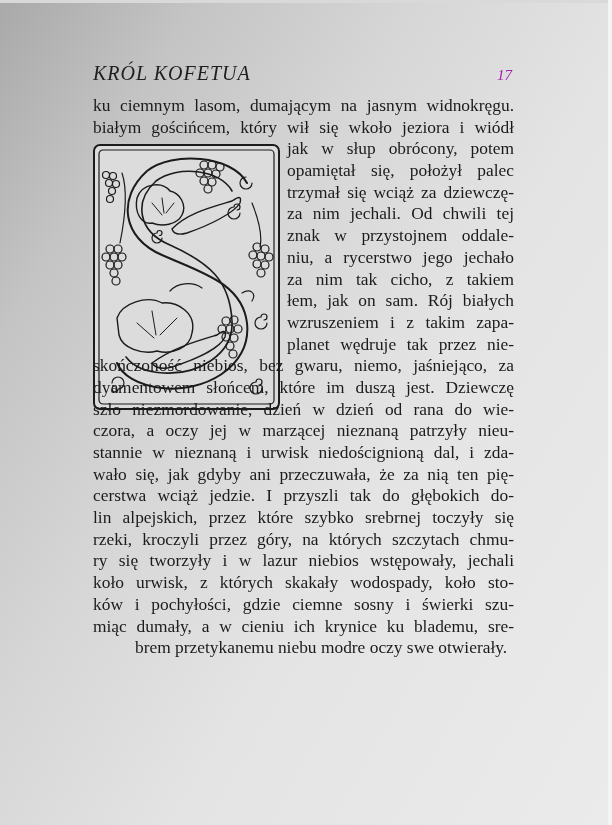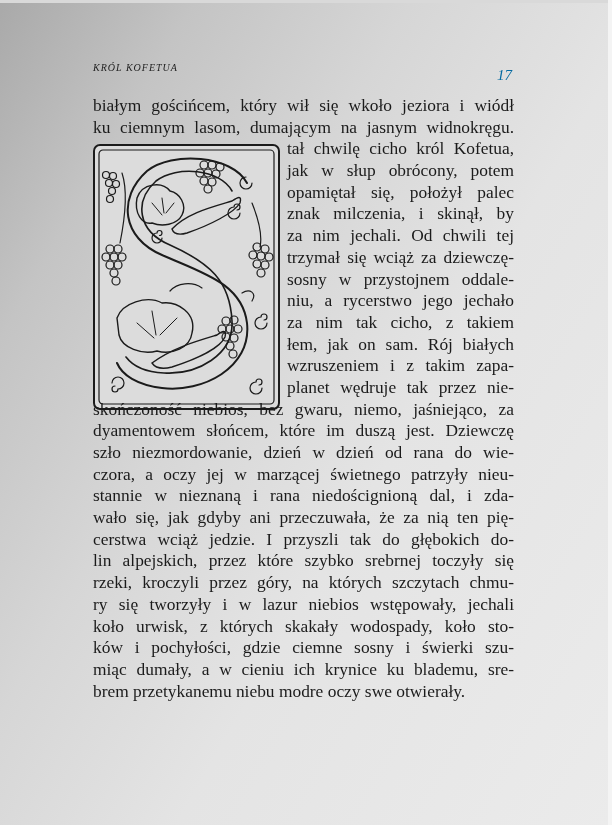--- a/index.html
+++ b/index.html
@@ -13,35 +13,35 @@
     position: absolute; right: 0; top: 0; width: 4px; height: 825px; background: #f4f4f4;
   }
   .edge-top {
     position: absolute; left: 0; top: 0; width: 612px; height: 3px; background: #d9d9d9;
   }
   .running-head {
     position: absolute; left: 93px; top: 62px; width: 420px; height: 22px;
   }
   .running-title {
     position: absolute; left: 0; top: 0;
-    font-style: italic; font-size: 10px; letter-spacing: 1px; color: #1e1e1e;
+    font-style: italic; font-size: 20px; letter-spacing: 1px; color: #1e1e1e;
   }
   .page-number {
     position: absolute; right: 1px; top: 5px;
-    font-style: italic; font-size: 15px; color: #0369a1;
+    font-style: italic; font-size: 15px; color: #a21caf;
   }
   .text-block {
     position: absolute; left: 93px; top: 95px; width: 421px;
     font-size: 17.4px; line-height: 21.7px;
   }
   .line {
     display: block; height: 21.7px; white-space: nowrap;
     text-align: justify; text-align-last: justify;
   }
-  .line.last { text-align-last: left; }
+  .line.last { text-align-last: left; margin-left: 42px; }
   .line.indent { margin-left: 194px; }
   .initial-box {
     position: absolute; left: 92px; top: 143px; width: 189px; height: 268px;
   }
   .initial-box svg { width: 100%; height: 100%; display: block; }
 </style>
 </head>
 <body>
 
 <div class="edge-top"></div>
@@ -128,39 +128,37 @@
     <path d="M170 245 a6 6 0 1 1 -6 -6 a3 3 0 1 1 3 3" stroke-width="1.2"></path>
     <path d="M78 148 C85 140, 100 138, 110 145" stroke-width="1.2"></path>
     <path d="M150 150 C158 145, 165 150, 160 158" stroke-width="1.2"></path>
 
     <path d="M30 30 C35 45, 34 70, 28 100" stroke-width="1.2"></path>
     <path d="M160 60 C168 80, 170 95, 168 104" stroke-width="1.2"></path>
   </svg>
 </div>
 
 <div class="text-block">
+  <span class="line">ku ciemnym lasom, dumającym na jasnym widnokręgu.</span>
   <span class="line">białym gościńcem, który wił się wkoło jeziora i wiódł</span>
-  <span class="line">ku ciemnym lasom, dumającym na jasnym widnokręgu.</span>
-  <span class="line indent">tał chwilę cicho król Kofetua,</span>
   <span class="line indent">jak w słup obrócony, potem</span>
   <span class="line indent">opamiętał się, położył palec</span>
-  <span class="line indent">znak milczenia, i skinął, by</span>
+  <span class="line indent">trzymał się wciąż za dziewczę-</span>
   <span class="line indent">za nim jechali. Od chwili tej</span>
-  <span class="line indent">trzymał się wciąż za dziewczę-</span>
-  <span class="line indent">sosny w przystojnem oddale-</span>
+  <span class="line indent">znak w przystojnem oddale-</span>
   <span class="line indent">niu, a rycerstwo jego jechało</span>
   <span class="line indent">za nim tak cicho, z takiem</span>
   <span class="line indent">łem, jak on sam. Rój białych</span>
   <span class="line indent">wzruszeniem i z takim zapa-</span>
   <span class="line indent">planet wędruje tak przez nie-</span>
   <span class="line">skończoność niebios, bez gwaru, niemo, jaśniejąco, za</span>
   <span class="line">dyamentowem słońcem, które im duszą jest. Dziewczę</span>
   <span class="line">szło niezmordowanie, dzień w dzień od rana do wie-</span>
-  <span class="line">czora, a oczy jej w marzącej świetnego patrzyły nieu-</span>
-  <span class="line">stannie w nieznaną i rana niedoścignioną dal, i zda-</span>
+  <span class="line">czora, a oczy jej w marzącej nieznaną patrzyły nieu-</span>
+  <span class="line">stannie w nieznaną i urwisk niedoścignioną dal, i zda-</span>
   <span class="line">wało się, jak gdyby ani przeczuwała, że za nią ten pię-</span>
   <span class="line">cerstwa wciąż jedzie. I przyszli tak do głębokich do-</span>
   <span class="line">lin alpejskich, przez które szybko srebrnej toczyły się</span>
   <span class="line">rzeki, kroczyli przez góry, na których szczytach chmu-</span>
   <span class="line">ry się tworzyły i w lazur niebios wstępowały, jechali</span>
   <span class="line">koło urwisk, z których skakały wodospady, koło sto-</span>
   <span class="line">ków i pochyłości, gdzie ciemne sosny i świerki szu-</span>
   <span class="line">miąc dumały, a w cieniu ich krynice ku blademu, sre-</span>
   <span class="line last">brem przetykanemu niebu modre oczy swe otwierały.</span>
 </div>

